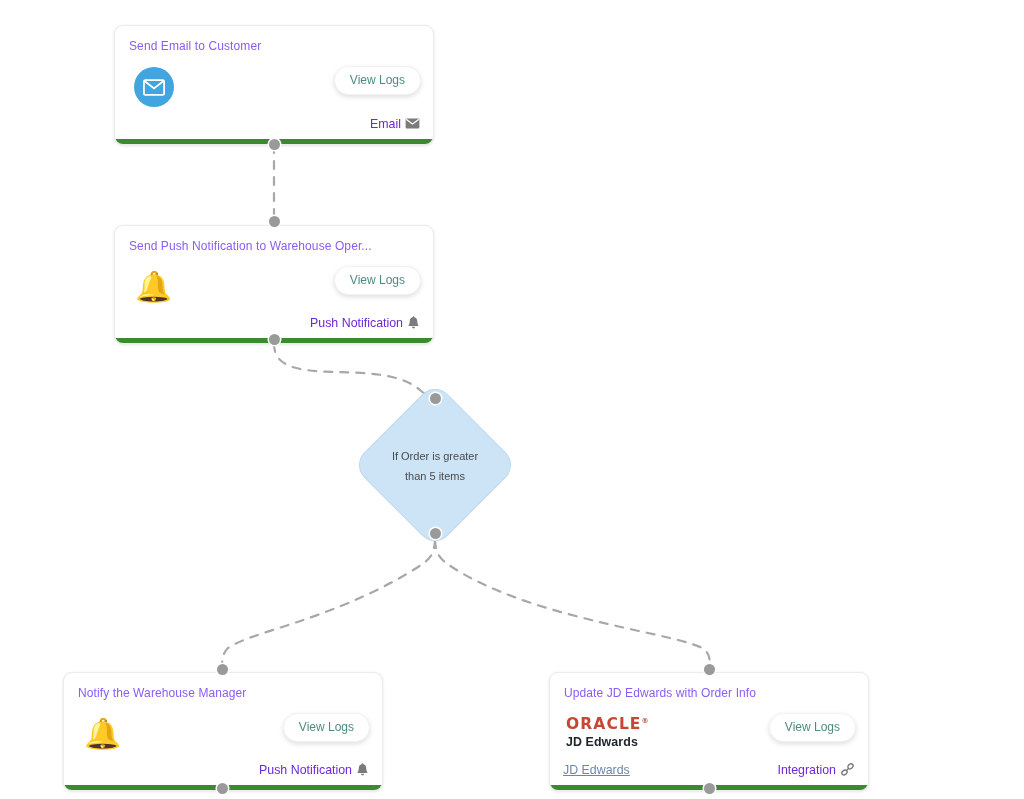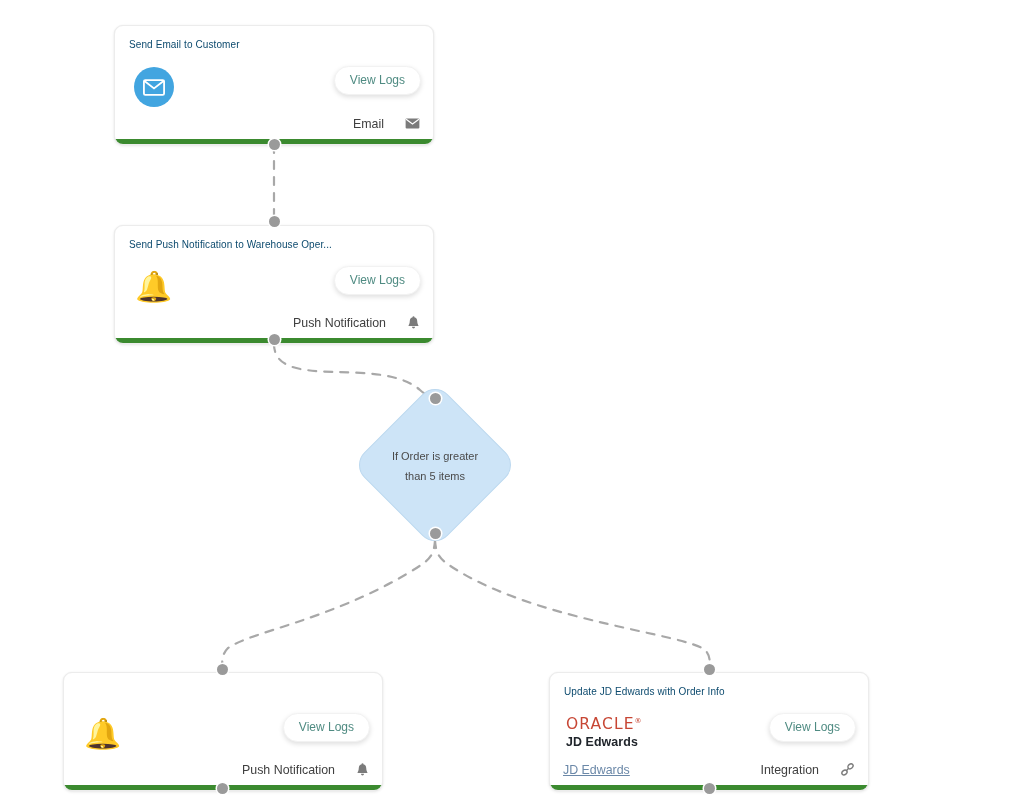--- a/index.html
+++ b/index.html
@@ -39,22 +39,22 @@
     border-radius: 9px;
     box-shadow: 0 1px 3px rgba(0,0,0,0.10), 0 0 1px rgba(0,0,0,0.06);
     box-sizing: border-box;
     overflow: hidden;
   }
   .node-title {
     position: absolute;
     left: 14px;
     top: 13px;
     right: 14px;
-    font-size: 10px;
-    color: #0c4a6e;
+    font-size: 12px;
+    color: #8b5cf6;
     letter-spacing: .1px;
     white-space: nowrap;
     overflow: hidden;
     text-overflow: ellipsis;
   }
   .node-icon {
     position: absolute;
     left: 16px;
     top: 38px;
     width: 46px;
@@ -91,23 +91,23 @@
   .footer-link {
     font-size: 12.4px;
     color: #6b88a8;
     text-decoration: underline;
     cursor: pointer;
   }
   .footer-right {
     margin-left: auto;
     display: flex;
     align-items: center;
-    gap: 21px;
+    gap: 4px;
     font-size: 12.4px;
-    color: #404040;
+    color: #6d28d9;
   }
   .footer-glyph {
     display: inline-flex;
     align-items: center;
     color: #7b7b7b;
   }
   .status-bar {
     position: absolute;
     left: 0;
     right: 0;
@@ -134,21 +134,21 @@
   
   .oracle-logo {
     position: absolute;
     left: 16px;
     top: 44px;
     width: 150px;
   }
   .oracle-word {
     font-family: "DejaVu Sans", sans-serif;
     font-size: 15.5px;
-    font-weight: normal;
+    font-weight: bold;
     letter-spacing: 1.1px;
     color: #c74634;
     line-height: 1;
   }
   .oracle-tm {
     font-size: 7px;
     vertical-align: super;
   }
   .oracle-sub {
     margin-top: 3px;
@@ -263,20 +263,21 @@
     <div class="status-bar"></div>
   </div>
 
   <div class="decision-node" style="left:376px; top:406px;"></div>
   <div class="decision-label" style="left:355px; top:446px;">
     <div>If Order is greater</div>
     <div>than 5 items</div>
   </div>
 
   <div class="node-card" style="left:63px; top:672px; width:320px; height:119px;">
+    <div class="node-title">Notify the Warehouse Manager</div>
 
     <div class="node-icon">
       <span class="bell-emoji">🔔</span>
     </div>
 
     <div class="view-logs-btn">View Logs</div>
 
     <div class="node-footer">
       <div class="footer-right">
         <span>Push Notification</span>

